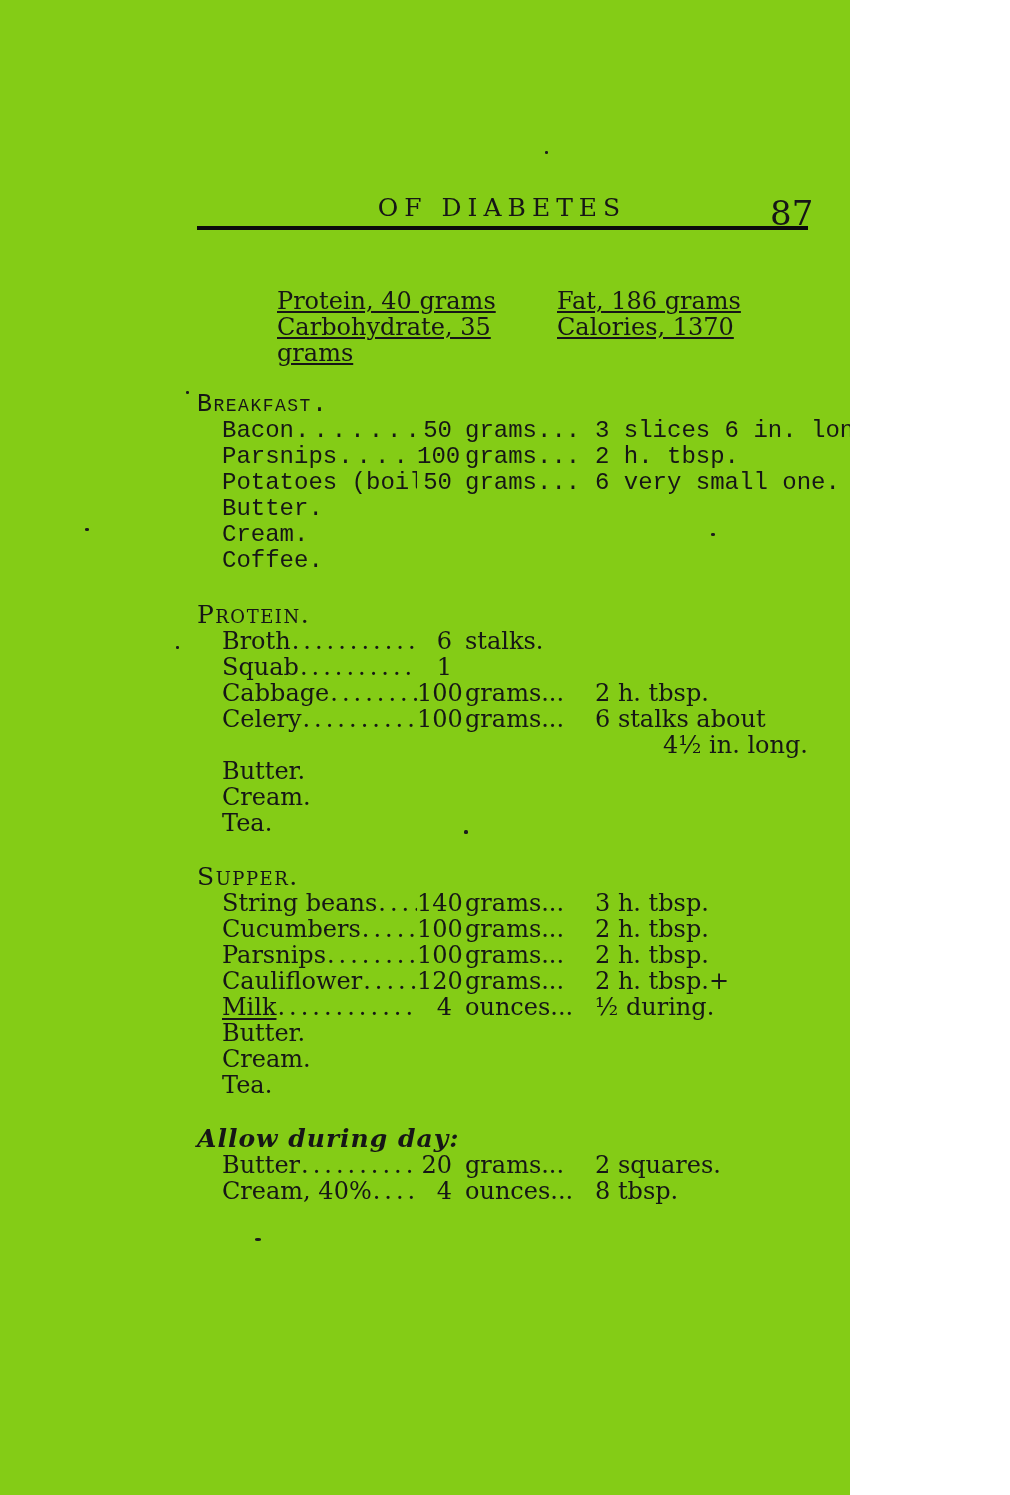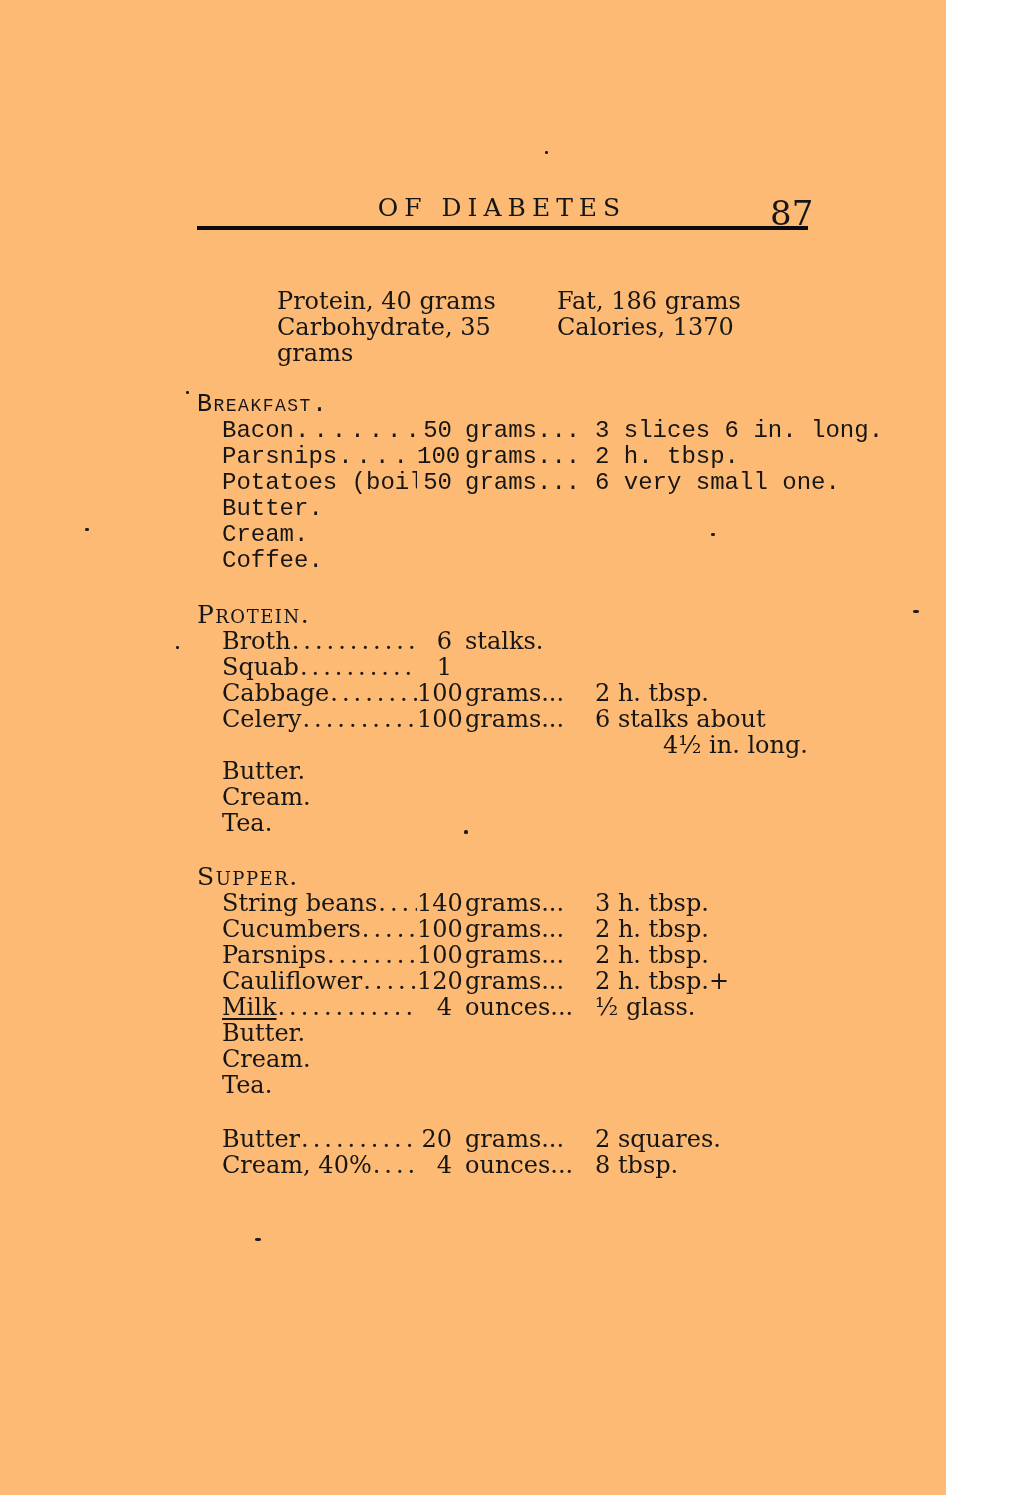--- a/index.html
+++ b/index.html
@@ -1,19 +1,19 @@
 <!DOCTYPE html>
 <html><head>
 <meta charset="utf-8">
 <style>
   html,body { margin:0; padding:0; background:#ffffff; }
   .page {
     position:relative;
-    width:946px; height:1495px;
-    background:#fdba74;
+    width:850px; height:1495px;
+    background:#84cc16;
     color:#161616;
     font-family:"DejaVu Serif", serif;
     overflow:hidden;
   }
   
   .rh-title {
     position:absolute; left:197px; top:193px; width:610px;
     text-align:center; font-size:25px; letter-spacing:6px; white-space:nowrap;
   }
   .rh-page {
@@ -23,21 +23,21 @@
     position:absolute; left:197px; top:226px; width:611px; height:4px;
     background:#0b0b0b;
   }
   
   .content {
     position:absolute; left:197px; top:264px; width:611px;
     font-size:24px; line-height:26px;
   }
   .tbl-title { text-align:center; font-size:25px; letter-spacing:2px; }
   .summary { margin-top:24px; padding-left:80px; }
-  .sum-row { display:flex; }
+  .sum-row { display:flex;text-decoration:underline; }
   .s-left { width:280px; flex:none; }
   .s-right { flex:1; }
   section.meal { margin-top:28px; }
   section.meal.first { margin-top:26px;font-family:Liberation Mono, monospace; }
   .heading-sc { font-variant:small-caps; letter-spacing:1.5px; font-size:25px; }
   .heading-it { font-style:italic; font-weight:bold; font-size:25px; letter-spacing:1px; }
   .item-row { display:flex; padding-left:25px; }
   .c-name { width:195px; flex:none; white-space:nowrap; overflow:hidden; }
   .leader { letter-spacing:4px; padding-left:1px; }
   .c-amt  { width:35px; flex:none; text-align:right; }
@@ -177,34 +177,35 @@
       <div class="item-row">
         <span class="c-name"><span>Cauliflower</span><span class="leader">.......</span></span>
         <span class="c-amt">120</span>
         <span class="c-unit">grams...</span>
         <span class="c-desc">2 h. tbsp.+</span>
       </div>
       <div class="item-row">
         <span class="c-name"><span class="u">Milk</span><span class="leader">.............</span></span>
         <span class="c-amt">4</span>
         <span class="c-unit">ounces...</span>
-        <span class="c-desc">½ glass.</span>
+        <span class="c-desc">½ during.</span>
       </div>
       <div class="item-row">
           <span class="c-name">Butter.</span>
         </div>
       <div class="item-row">
           <span class="c-name">Cream.</span>
         </div>
       <div class="item-row">
           <span class="c-name">Tea.</span>
         </div>
     </section>
 
     <section class="meal">
+      <div class="heading-it">Allow during day:</div>
 
       <div class="item-row">
         <span class="c-name"><span>Butter</span><span class="leader">...........</span></span>
         <span class="c-amt">20</span>
         <span class="c-unit">grams...</span>
         <span class="c-desc">2 squares.</span>
       </div>
       <div class="item-row">
         <span class="c-name"><span>Cream, 40%</span><span class="leader">......</span></span>
         <span class="c-amt">4</span>

